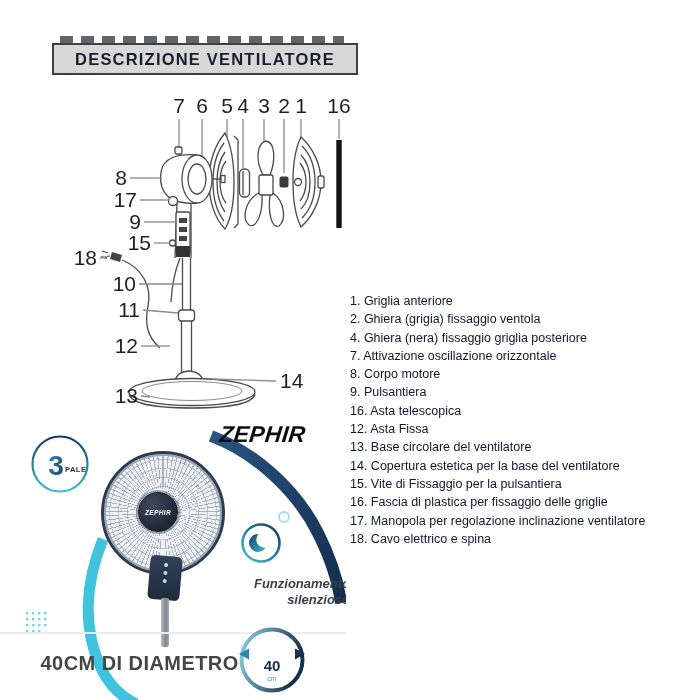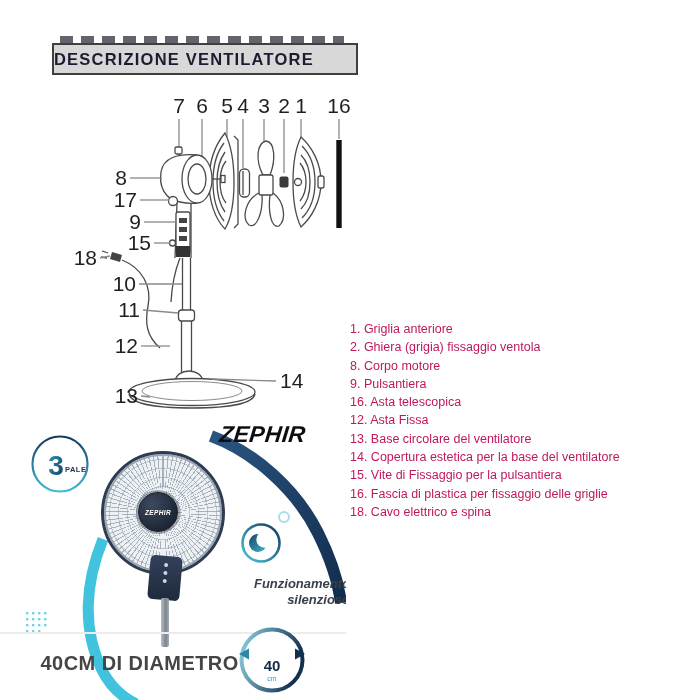--- a/index.html
+++ b/index.html
@@ -5,41 +5,41 @@
   * { margin:0; padding:0; box-sizing:border-box; }
   html,body { background:#fff; }
   .canvas {
     position:relative; width:700px; height:700px; background:#ffffff;
     font-family:"Liberation Sans", sans-serif; overflow:hidden;
   }
   
   .header-box {
     position:absolute; left:52px; top:43px; width:306px; height:32px;
     background:#d8d8d8; border:2px solid #3f3f3f;
-    display:flex; align-items:center; 
+    display:flex; align-items:center; justify-content:center;
   }
   .header-title {
     font-size:16.5px; letter-spacing:1.2px; color:#1c1c30; font-weight:600;
     white-space:nowrap;
   }
   .header-artifact {
     position:absolute; left:60px; top:36px; width:284px; height:7px;
     background:repeating-linear-gradient(90deg,#3c3c46 0 13px, rgba(60,60,70,0) 13px 21px);
     opacity:.8;
   }
   
   .diagram-svg { position:absolute; left:55px; top:85px; }
   .dnum { font-family:"Liberation Sans",sans-serif; font-size:21px; fill:#1f1f1f; }
   .lead { stroke:#8a8a8a; stroke-width:1.3; }
   .ink  { stroke:#4a4a4a; stroke-width:1.3; fill:none; }
   .inkf { stroke:#4a4a4a; stroke-width:1.3; fill:#ffffff; }
   
   .parts {
-    position:absolute; left:350px; top:320px; width:340px;
-    color:#be185d; font-size:12.5px;
+    position:absolute; left:350px; top:292px; width:340px;
+    color:#0f172a; font-size:12.5px;
   }
   .parts-item { line-height:18.3px; white-space:nowrap; }
   
   .product { position:absolute; left:0; top:418px; width:346px; height:282px; overflow:hidden; }
   .arcs-svg { position:absolute; left:0; top:0; }
   .brand-logo {
     position:absolute; left:205px; top:3px; width:115px; text-align:center;
     font-size:23px; font-weight:800; font-style:italic; color:#0e0e12;
     letter-spacing:.3px; transform:skewX(-6deg);
   }
@@ -213,28 +213,31 @@
       <line class="lead" x1="143" y1="310" x2="178" y2="313"></line>
       <line class="lead" x1="141" y1="346" x2="170" y2="346"></line>
       <line class="lead" x1="141" y1="396" x2="150" y2="397"></line>
       <line class="lead" x1="212" y1="379" x2="276" y2="381"></line>
     </g>
   </svg>
 
   <div class="parts">
       <div class="parts-item">1. Griglia anteriore</div>
       <div class="parts-item">2. Ghiera (grigia) fissaggio ventola</div>
+      <div class="parts-item">4. Ghiera (nera) fissaggio griglia posteriore</div>
+      <div class="parts-item">7. Attivazione oscillazione orizzontale</div>
       <div class="parts-item">8. Corpo motore</div>
       <div class="parts-item">9. Pulsantiera</div>
       <div class="parts-item">16. Asta telescopica</div>
       <div class="parts-item">12. Asta Fissa</div>
       <div class="parts-item">13. Base circolare del ventilatore</div>
       <div class="parts-item">14. Copertura estetica per la base del ventilatore</div>
       <div class="parts-item">15. Vite di Fissaggio per la pulsantiera</div>
       <div class="parts-item">16. Fascia di plastica per fissaggio delle griglie</div>
+      <div class="parts-item">17. Manopola per regolazione inclinazione ventilatore</div>
       <div class="parts-item">18. Cavo elettrico e spina</div>
     </div>
 
   <div class="product">
 
     <svg class="arcs-svg" width="346" height="282" viewBox="0 0 346 282">
       <defs>
         <linearGradient id="gNavy" x1="0" y1="0" x2="1" y2="1">
           <stop offset="0" stop-color="#2a5580"></stop>
             <stop offset="1" stop-color="#122c4d"></stop>

